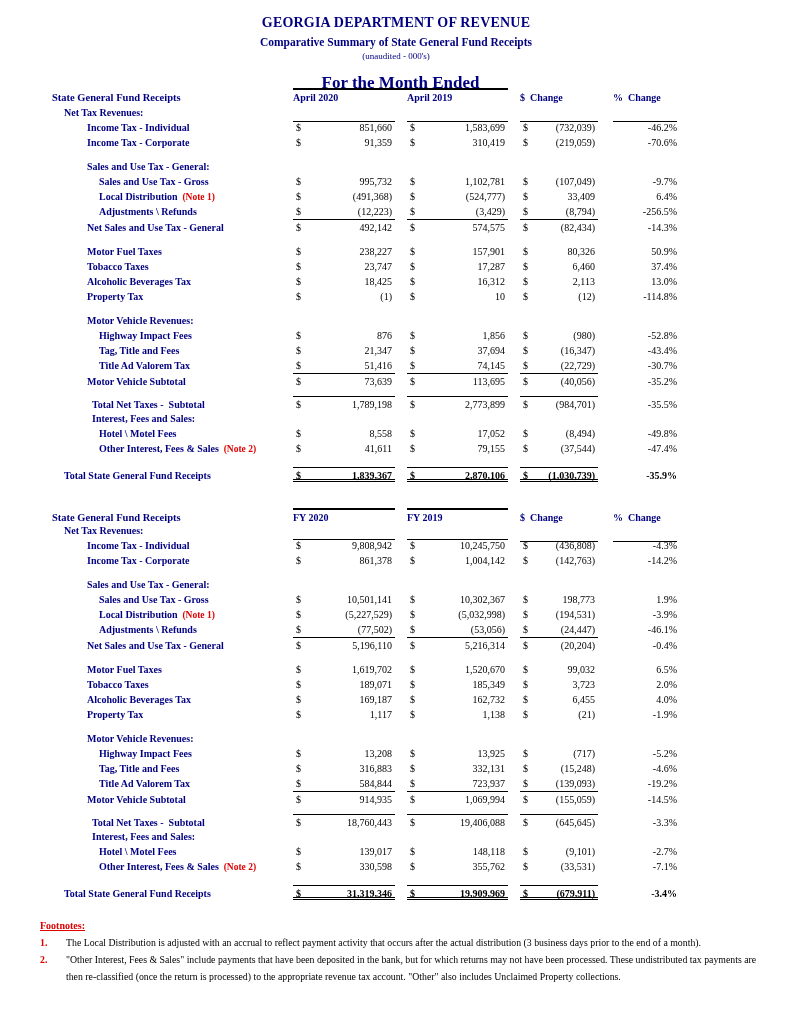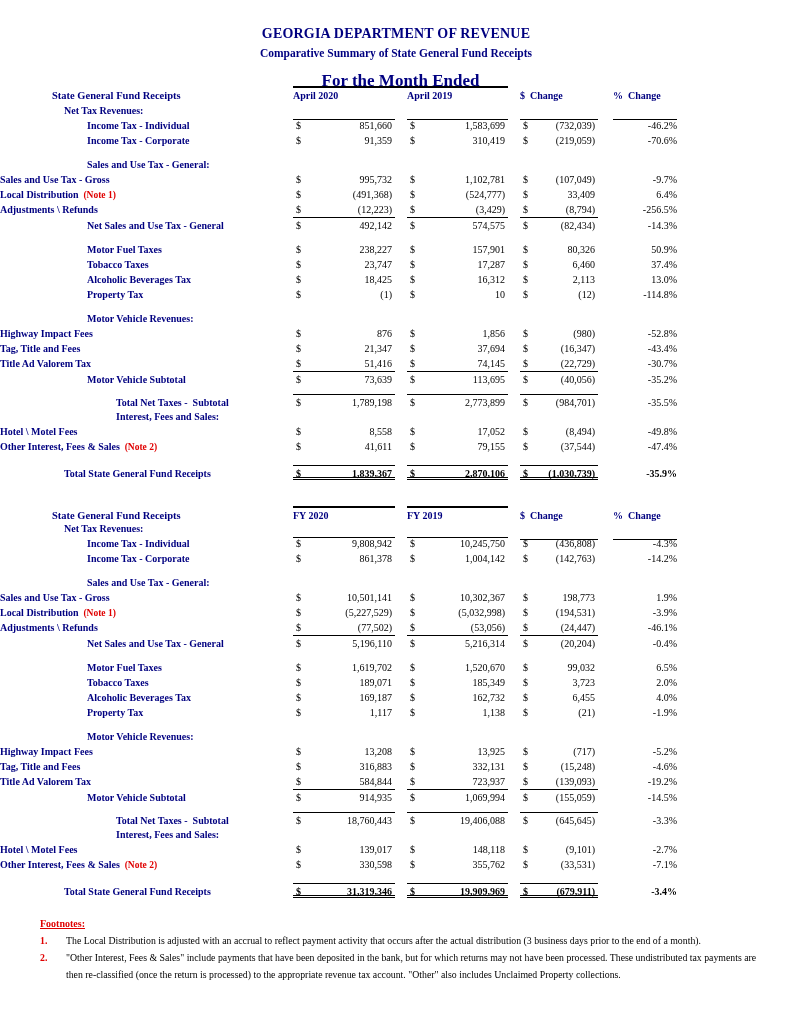--- a/index.html
+++ b/index.html
@@ -1,28 +1,28 @@
 <!DOCTYPE html>
 <html><head>
 <meta charset="utf-8">
 <style>
   html,body{margin:0;padding:0;background:#ffffff;}
   .page{
     width:792px;height:1025px;background:#ffffff;position:relative;
     font-family:"Liberation Serif","DejaVu Serif",serif;color:#000;overflow:hidden;
   }
   .doc-header{text-align:center;padding-top:15px;}
-  .title{font-size:14px;font-weight:bold;color:#000080;letter-spacing:.2px;margin-top:11px;}
+  .title{font-size:14px;font-weight:bold;color:#000080;letter-spacing:.2px;}
   .subtitle{font-size:11.5px;font-weight:bold;color:#000080;margin-top:5px;}
   .unit-note{font-size:9px;color:#000080;margin-top:3px;}
 
   .fin-table{margin-top:0;}
   .row{display:flex;height:15px;line-height:15px;align-items:baseline;}
   .lbl{width:293px;box-sizing:border-box;color:#000080;font-weight:bold;font-size:10px;white-space:pre;}
-  .i0{padding-left:52px}.i1{padding-left:64px}.i2{padding-left:116px}.i3{padding-left:87px}.i4{}
+  .i0{padding-left:52px}.i1{padding-left:64px}.i2{padding-left:92px}.i3{padding-left:87px}.i4{padding-left:99px}
   .note{color:#e00000;font-weight:bold;font-size:9.5px;}
   .val{width:102px;box-sizing:border-box;display:flex;justify-content:space-between;
        font-size:10px;color:#000;padding:0 3px;height:15px;align-items:baseline;}
   .c2v{width:101px}
   .c3v{width:78px}
   .gap1{width:12px}.gap2{width:12px}.gap3{width:15px}
   .pct{width:64px;text-align:right;font-size:10px;color:#000;white-space:pre;}
   .tl{border-top:1px solid #000;}
   .dbl{border-bottom:3px double #000;}
   .b .num,.b .ds{font-weight:bold;}
@@ -46,20 +46,21 @@
   .fn-text{flex:1;color:#000;}
   .fn-u{text-align:center;}
 </style>
 </head>
 <body>
 
 <div class="page">
   <div class="doc-header">
     <div class="title">GEORGIA DEPARTMENT OF REVENUE</div>
     <div class="subtitle">Comparative Summary of State General Fund Receipts</div>
+    <div class="unit-note">(unaudited - 000's)</div>
   </div>
 
   <div class="hdr-gap"></div>
 
   <div class="fin-table" id="table-0">
       <div class="row hdr">
         <div class="lbl"></div>
         <div class="period">For the Month Ended</div>
       </div>
       <div class="row hdr">

